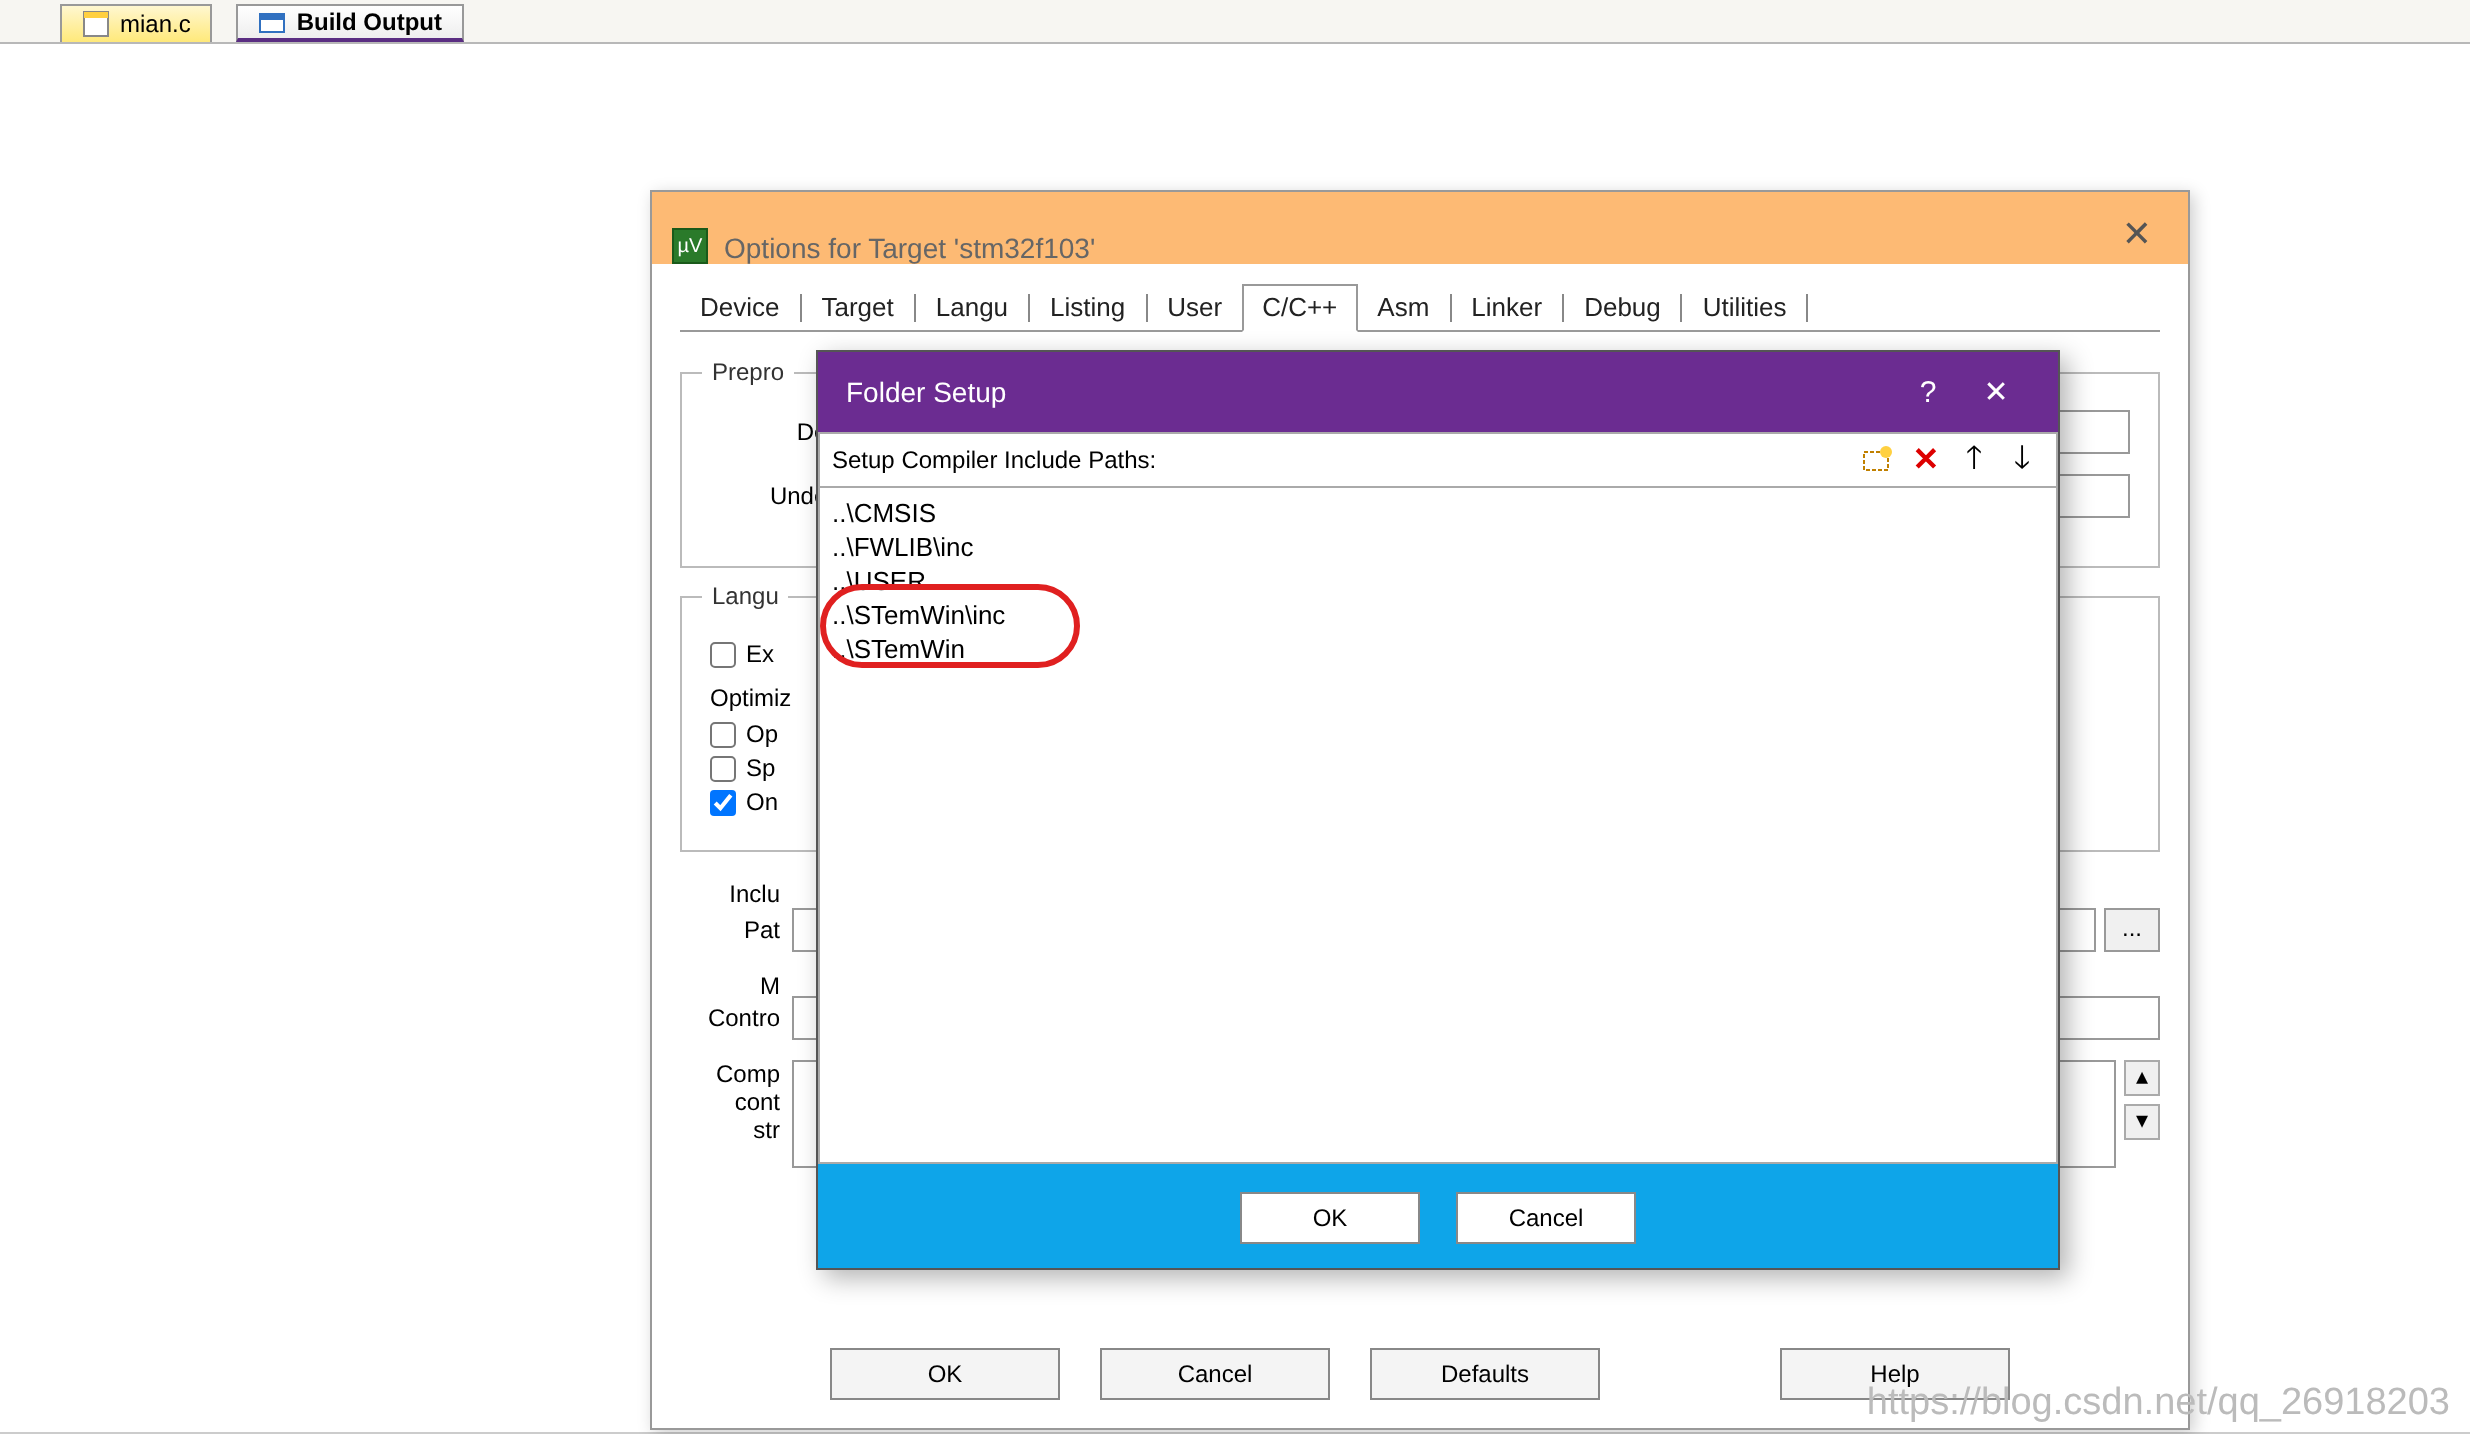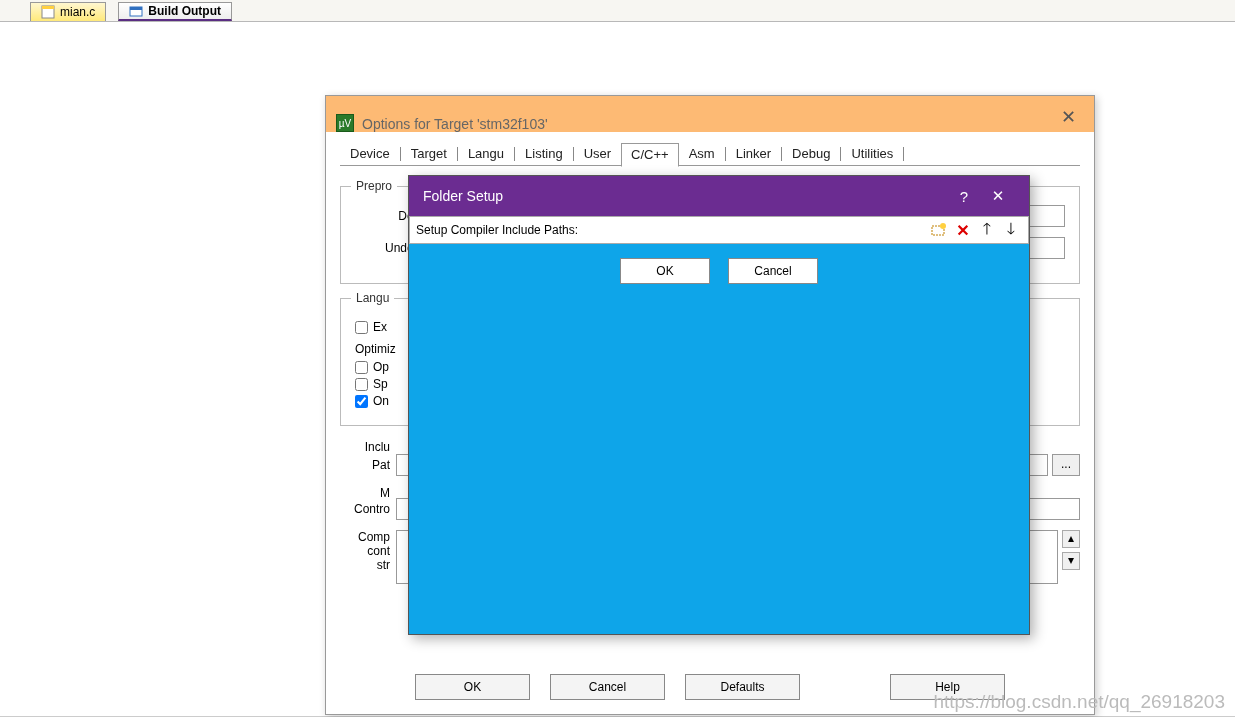--- a/index.html
+++ b/index.html
@@ -15,21 +15,21 @@
 .outer-border { position: absolute; left: 0; top: 0; width: 1235px; height: 717px; border-bottom: 1px solid #ccc; }
 
 
 .options-dialog { position: absolute; left: 325px; top: 95px; width: 770px; height: 620px; background: #fff; border: 1px solid #999; box-shadow: 2px 2px 8px rgba(0,0,0,0.2); }
 .options-titlebar { height: 36px; background: #fdba74; display: flex; align-items: flex-end; padding: 0 10px; }
 .options-icon { width: 18px; height: 18px; background: #2a7a2a; color: #fff; display: inline-flex; align-items: center; justify-content: center; font-size: 10px; margin-right: 8px; border: 1px solid #1a5a1a; }
 .options-title { color: #666; font-size: 14px; }
 .options-close { margin-left: auto; color: #555; font-size: 18px; padding: 4px 8px; cursor: pointer; }
 
 .options-body { padding: 10px 14px; }
-.tab-strip { display: flex; align-items: center; border-bottom: 1px solid #999; height: 24px; font-size: 13px; }
+.tab-strip { display: flex; align-items: flex-end; border-bottom: 1px solid #999; height: 24px; font-size: 13px; }
 .tab-strip .tab { padding: 3px 9px 4px; border: 1px solid transparent; border-bottom: none; color: #222; cursor: pointer; }
 .tab-strip .tab.sel { border: 1px solid #999; border-bottom: 1px solid #fff; background: #fff; position: relative; top: 1px; }
 .tab-strip .sep { border-left: 1px solid #888; height: 14px; align-self: center; }
 
 .group { border: 1px solid #bbb; margin-top: 14px; padding: 18px 14px 14px; position: relative; }
 .group-title { position: absolute; top: -8px; left: 10px; background: #fff; padding: 0 5px; color: #333; }
 .fieldrow { display: flex; align-items: center; margin-bottom: 10px; }
 .fieldrow label { width: 62px; text-align: right; margin-right: 6px; }
 .fieldrow .tbox { flex: 1; height: 22px; border: 1px solid #999; background: #fff; }
 .fieldrow .dots { width: 28px; height: 22px; border: 1px solid #999; background: #f0f0f0; margin-left: 4px; text-align: center; line-height: 18px; cursor: pointer; }
@@ -197,19 +197,27 @@
     <span class="tb-btn">
       <svg width="16" height="16">
           <rect x="1" y="4" width="12" height="9" fill="none" stroke="#c08000" stroke-dasharray="2,1"></rect>
           <circle cx="12" cy="4" r="3" fill="#ffd040"></circle>
         </svg>
     </span>
     <span class="tb-btn" style="color:#d00;font-weight:bold;font-size:16px;">✕</span>
     <span class="tb-btn" style="font-size:16px;">🡑</span>
     <span class="tb-btn" style="font-size:16px;">🡓</span>
   </div>
+  <div class="folder-list">
+    <div class="item">..\CMSIS</div>
+    <div class="item">..\FWLIB\inc</div>
+    <div class="item">..\USER</div>
+    <div class="item">..\STemWin\inc</div>
+    <div class="item">..\STemWin</div>
+    <div class="red-circle"></div>
+  </div>
   <div class="folder-buttons">
     <div class="fbtn">OK</div>
     <div class="fbtn">Cancel</div>
   </div>
 </div>
 
 <div class="watermark">https://blog.csdn.net/qq_26918203</div>
 
 </body></html>

